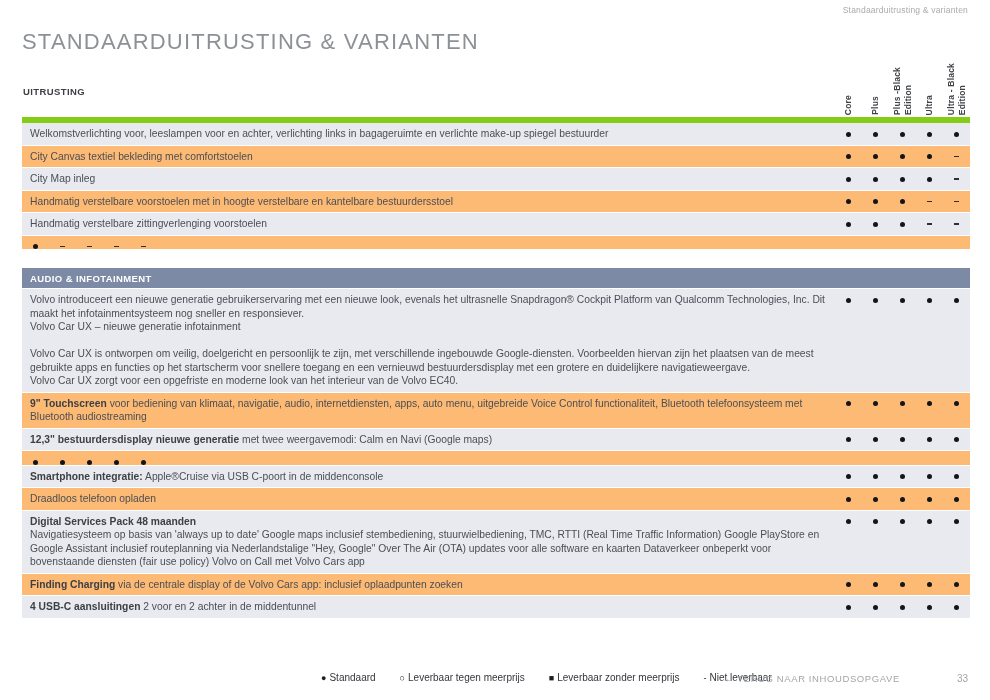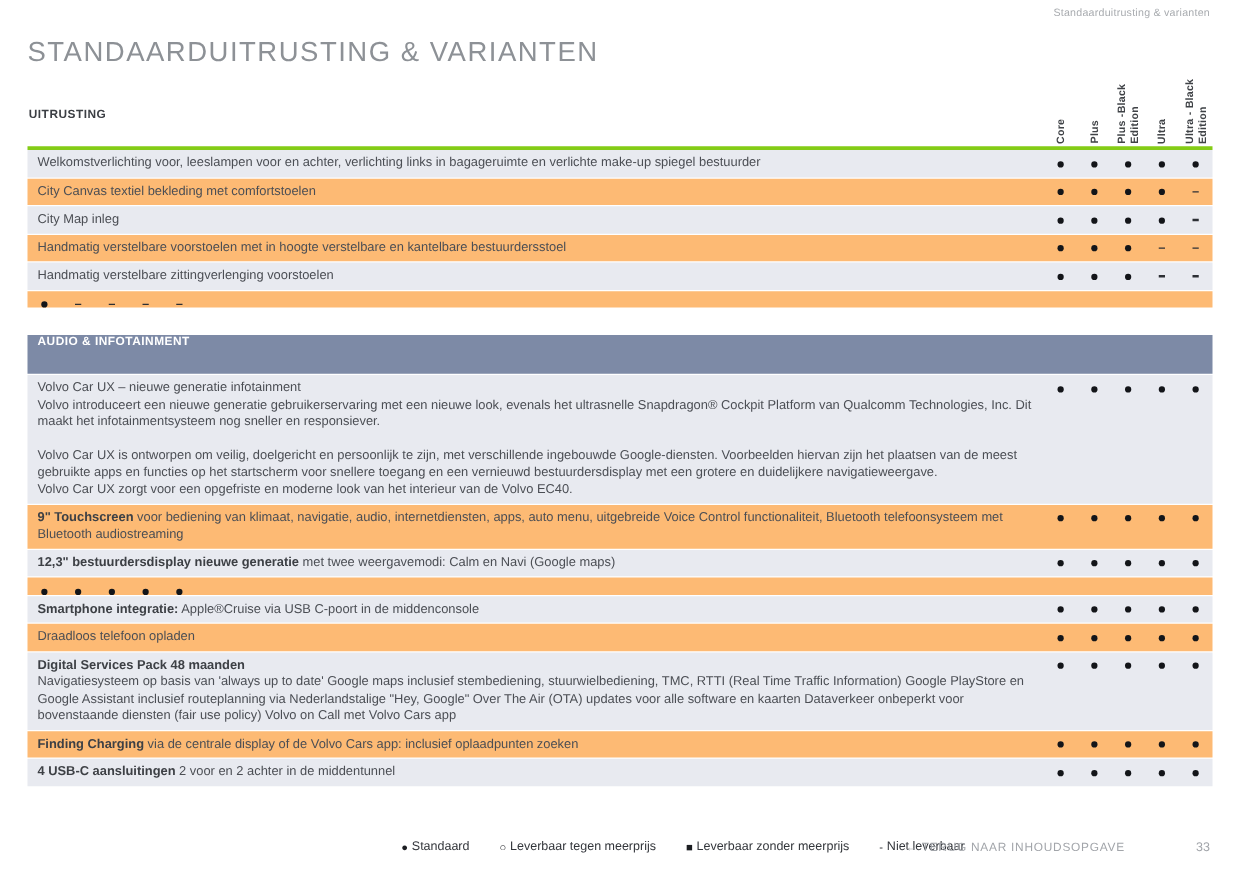--- a/index.html
+++ b/index.html
@@ -28,26 +28,26 @@
   .colhead-label {
     writing-mode:vertical-rl; transform:rotate(180deg);
     white-space:pre-line; font-size:8.5px; font-weight:700;
     color:#3f4246; line-height:10.5px; letter-spacing:0.2px;
   }
   .section-label {
     position:absolute; left:23px; top:86px;
     font-size:9.5px; font-weight:700; color:#3c3f44; letter-spacing:0.4px;
   }
   .tbl { position:absolute; left:22px; width:948px; }
-  #table-uitrusting { top:117px; border-top:3px solid #84cc16; }
+  #table-uitrusting { top:117px; border-top:6px solid #84cc16; }
   #table-audio { top:268px; }
   .band {
-    height:31px; background:#7d8aa6; color:#ffffff;
+    height:20px; background:#7d8aa6; color:#ffffff;
     font-size:9.5px; font-weight:700; letter-spacing:0.4px;
-    display:flex; padding-left:8px; margin-bottom:1px;
+    display:flex; align-items:center; padding-left:8px; margin-bottom:1px;
   }
   .row { display:flex; margin-bottom:1px; }
   .row.light { background:#e8eaf0; }
   .row.dark  { background:#fdba74; }
   .row-text {
     flex:1; padding:4px 10px 4px 8px;
     font-size:10.3px; line-height:13.5px; color:#4b4e54;
   }
   .row-text b { color:#3d4045; }
   .para { min-height:13.5px; }
@@ -218,22 +218,22 @@
         </div>
       </div>
     </div>
   </div>
 <div class="tbl" id="table-audio">
     <div class="band">
       <span>AUDIO &amp; INFOTAINMENT</span>
     </div>
     <div class="row light">
       <div class="row-text">
+        <div class="para">Volvo introduceert een nieuwe generatie gebruikerservaring met een nieuwe look, evenals het ultrasnelle Snapdragon® Cockpit Platform van Qualcomm Technologies, Inc. Dit maakt het infotainmentsysteem nog sneller en responsiever.</div>
         <div class="para">Volvo Car UX – nieuwe generatie infotainment</div>
-        <div class="para">Volvo introduceert een nieuwe generatie gebruikerservaring met een nieuwe look, evenals het ultrasnelle Snapdragon® Cockpit Platform van Qualcomm Technologies, Inc. Dit maakt het infotainmentsysteem nog sneller en responsiever.</div>
         <div class="para"></div>
         <div class="para">Volvo Car UX is ontworpen om veilig, doelgericht en persoonlijk te zijn, met verschillende ingebouwde Google-diensten. Voorbeelden hiervan zijn het plaatsen van de meest gebruikte apps en functies op het startscherm voor snellere toegang en een vernieuwd bestuurdersdisplay met een grotere en duidelijkere navigatieweergave.</div>
         <div class="para">Volvo Car UX zorgt voor een opgefriste en moderne look van het interieur van de Volvo EC40.</div>
       </div>
       <div class="marks">
         <div class="markcell">
           <div class="mark-dot"></div>
         </div>
         <div class="markcell">
           <div class="mark-dot"></div>

